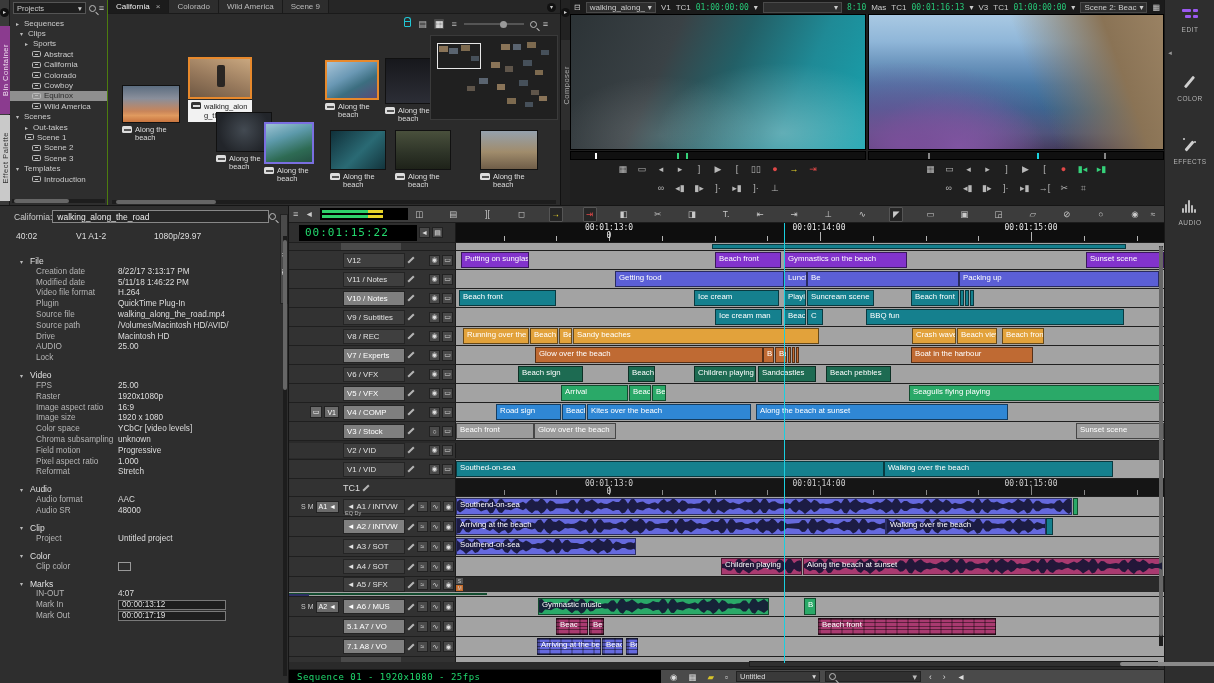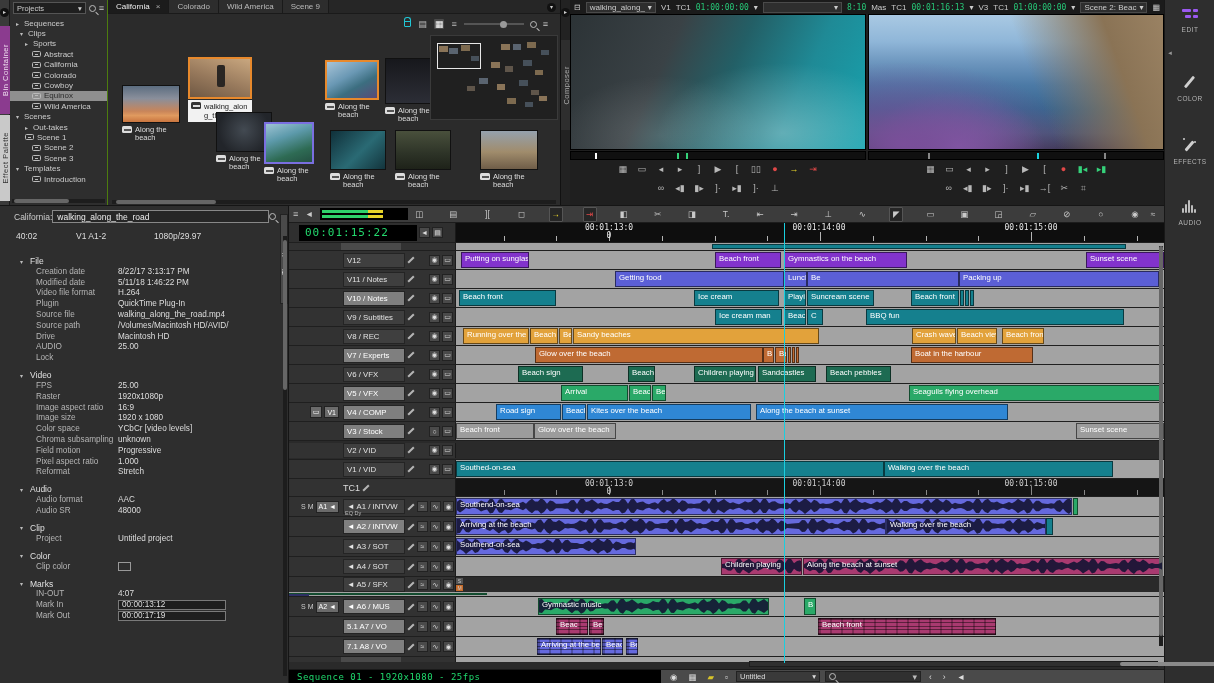--- a/index.html
+++ b/index.html
@@ -903,21 +903,21 @@
             <div class="clip" style="left: 105px; width: 67px; background: rgb(42, 169, 104);">
               <span class="lbl">Arrival</span>
             </div>
             <div class="clip" style="left: 173px; width: 22px; background: rgb(42, 169, 104);">
               <span class="lbl">Beach</span>
             </div>
             <div class="clip" style="left: 196px; width: 14px; background: rgb(42, 169, 104);">
               <span class="lbl">Be</span>
             </div>
             <div class="clip" style="left: 453px; width: 253px; background: rgb(42, 169, 104);">
-              <span class="lbl">Seagulls flying overhead</span>
+              <span class="lbl">Seagulls flying playing</span>
             </div>
           </div>
         </div>
         <div class="trackrow" style="height: 19px;">
           <div class="thead">
             <div class="patcharea">
               <span class="patchbox">▭</span>
               <span class="patchbox">V1</span>
             </div>
             <div class="tname hl">V4 / COMP</div>

